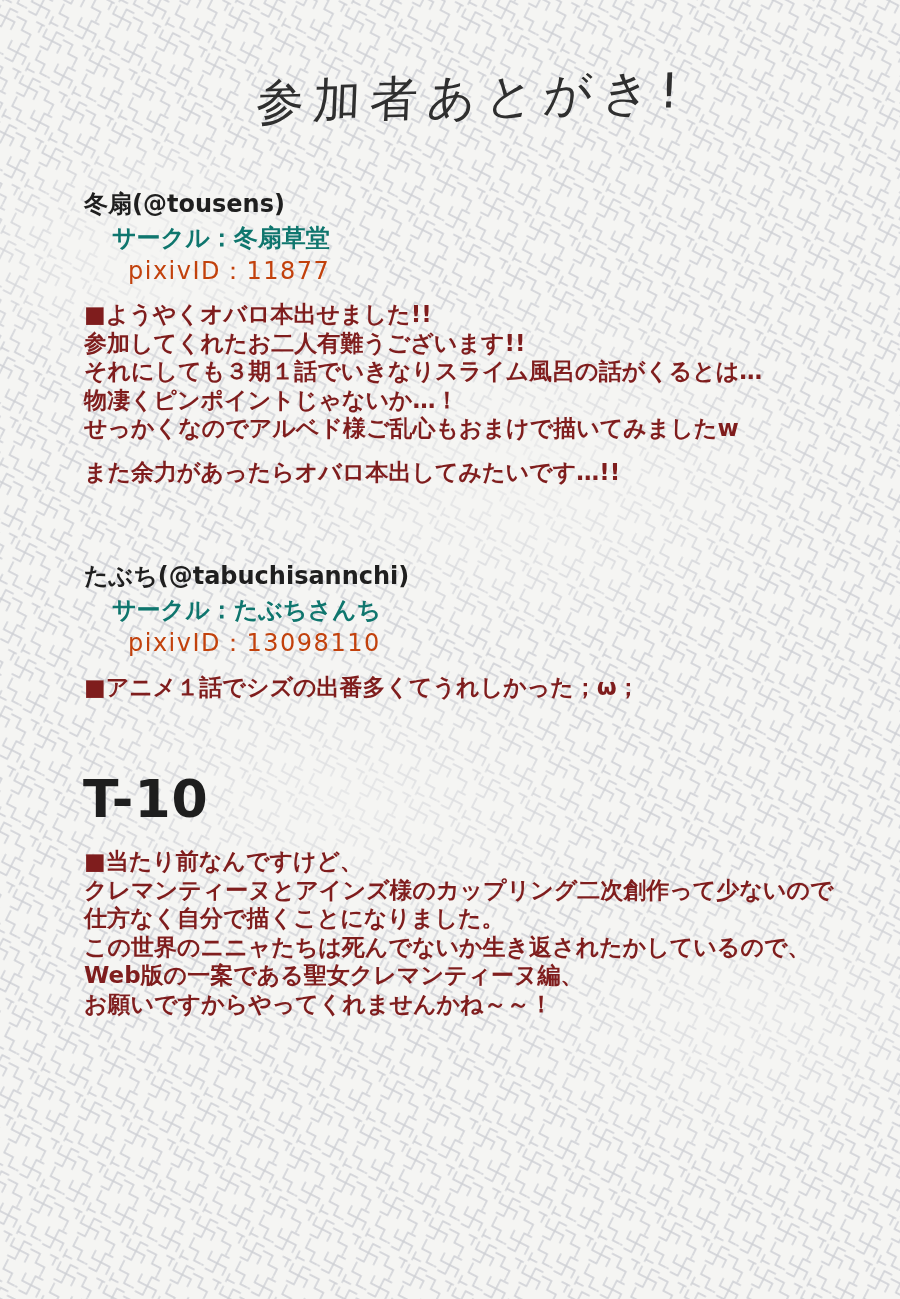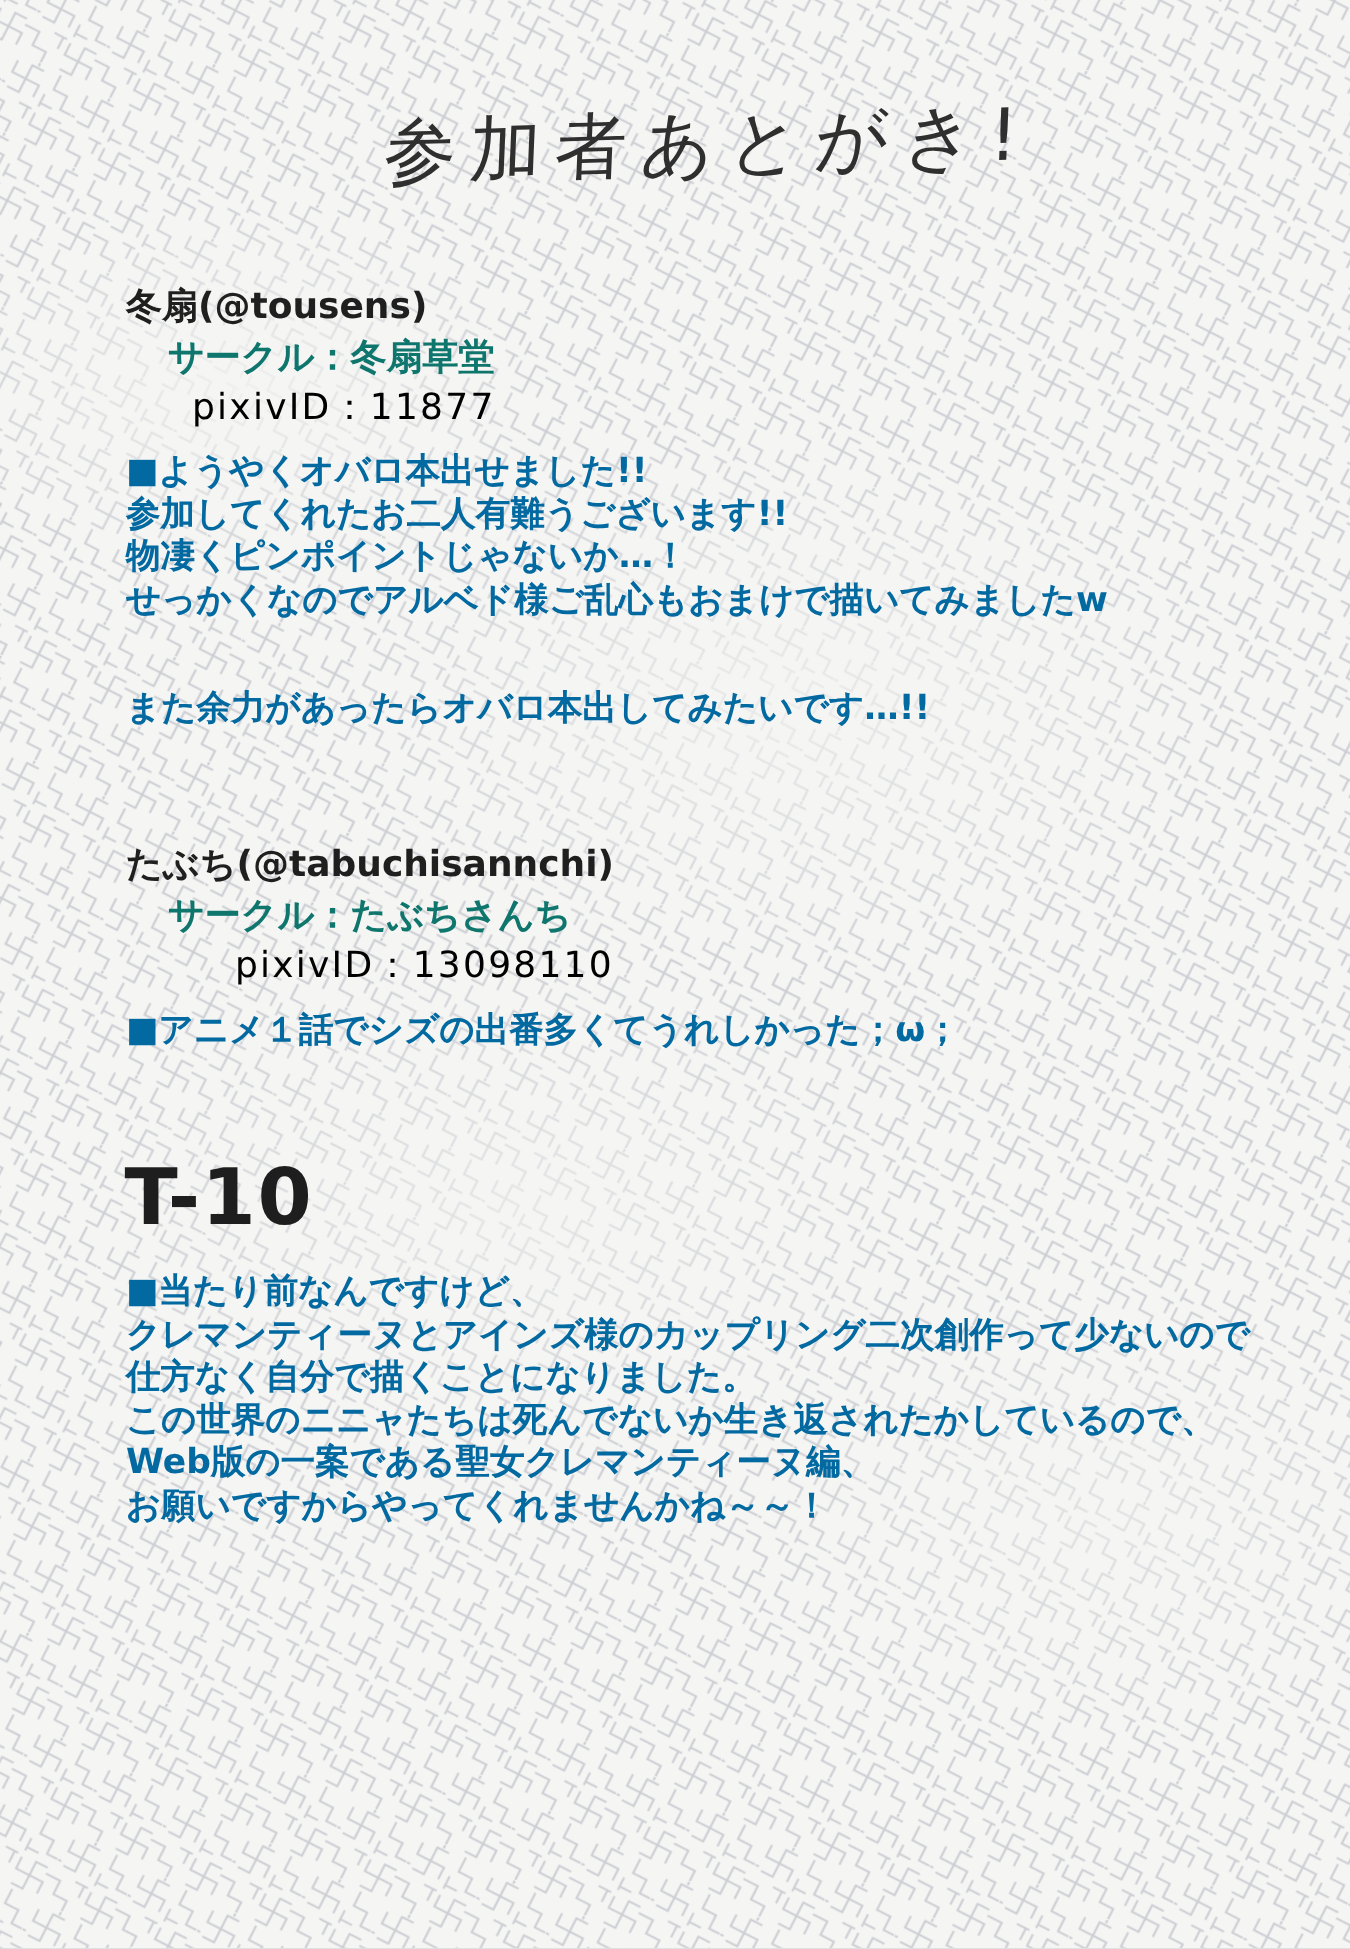--- a/index.html
+++ b/index.html
@@ -26,22 +26,22 @@
     font-size:48px;letter-spacing:9px;line-height:1.1;
     color:#2f2f2f;font-weight:400;
     transform:rotate(-1.6deg) skewX(-4deg);
     white-space:nowrap;
   }
   .author{position:absolute;left:84px;white-space:nowrap;}
   .author1{top:190px;}
   .author2{top:562px;}
   .aname{font-size:24px;font-weight:700;color:#1f1f1f;line-height:1.2;}
   .acircle{margin-left:28px;margin-top:5px;font-size:24px;font-weight:700;color:#0f766e;line-height:1.2;}
-  .apixiv{margin-left:44px;margin-top:4px;font-size:24px;font-weight:400;letter-spacing:1.5px;color:#000000;line-height:1.2;text-align:right;}
-  .para{position:absolute;left:84px;font-size:23px;font-weight:600;line-height:28.5px;white-space:nowrap;color:#0369a1;}
+  .apixiv{margin-left:44px;margin-top:4px;font-size:24px;font-weight:400;letter-spacing:1.5px;color:#c2410c;line-height:1.2;}
+  .para{position:absolute;left:84px;font-size:23px;font-weight:600;line-height:28.5px;white-space:nowrap;color:#7f1d1d;}
   .p1{top:300px;}
   .p1b{top:458px;}
   .p2{top:673px;}
   .p3{top:847px;}
   .tname{
     position:absolute;left:83px;top:769px;
     font-size:52px;font-weight:700;letter-spacing:1px;color:#1e1e1e;
   }
 </style>
 </head>
@@ -72,20 +72,21 @@
 
   <div class="author author1">
     <div class="aname">冬扇(@tousens)</div>
     <div class="acircle">サークル：冬扇草堂</div>
     <div class="apixiv">pixivID：11877</div>
   </div>
 
   <div class="para p1">
     <div class="line">■ようやくオバロ本出せました!!</div>
     <div class="line">参加してくれたお二人有難うございます!!</div>
+    <div class="line">それにしても３期１話でいきなりスライム風呂の話がくるとは…</div>
     <div class="line">物凄くピンポイントじゃないか…！</div>
     <div class="line">せっかくなのでアルベド様ご乱心もおまけで描いてみましたw</div>
   </div>
 
   <div class="para p1b">
     <div class="line">また余力があったらオバロ本出してみたいです…!!</div>
   </div>
 
   <div class="author author2">
     <div class="aname">たぶち(@tabuchisannchi)</div>

